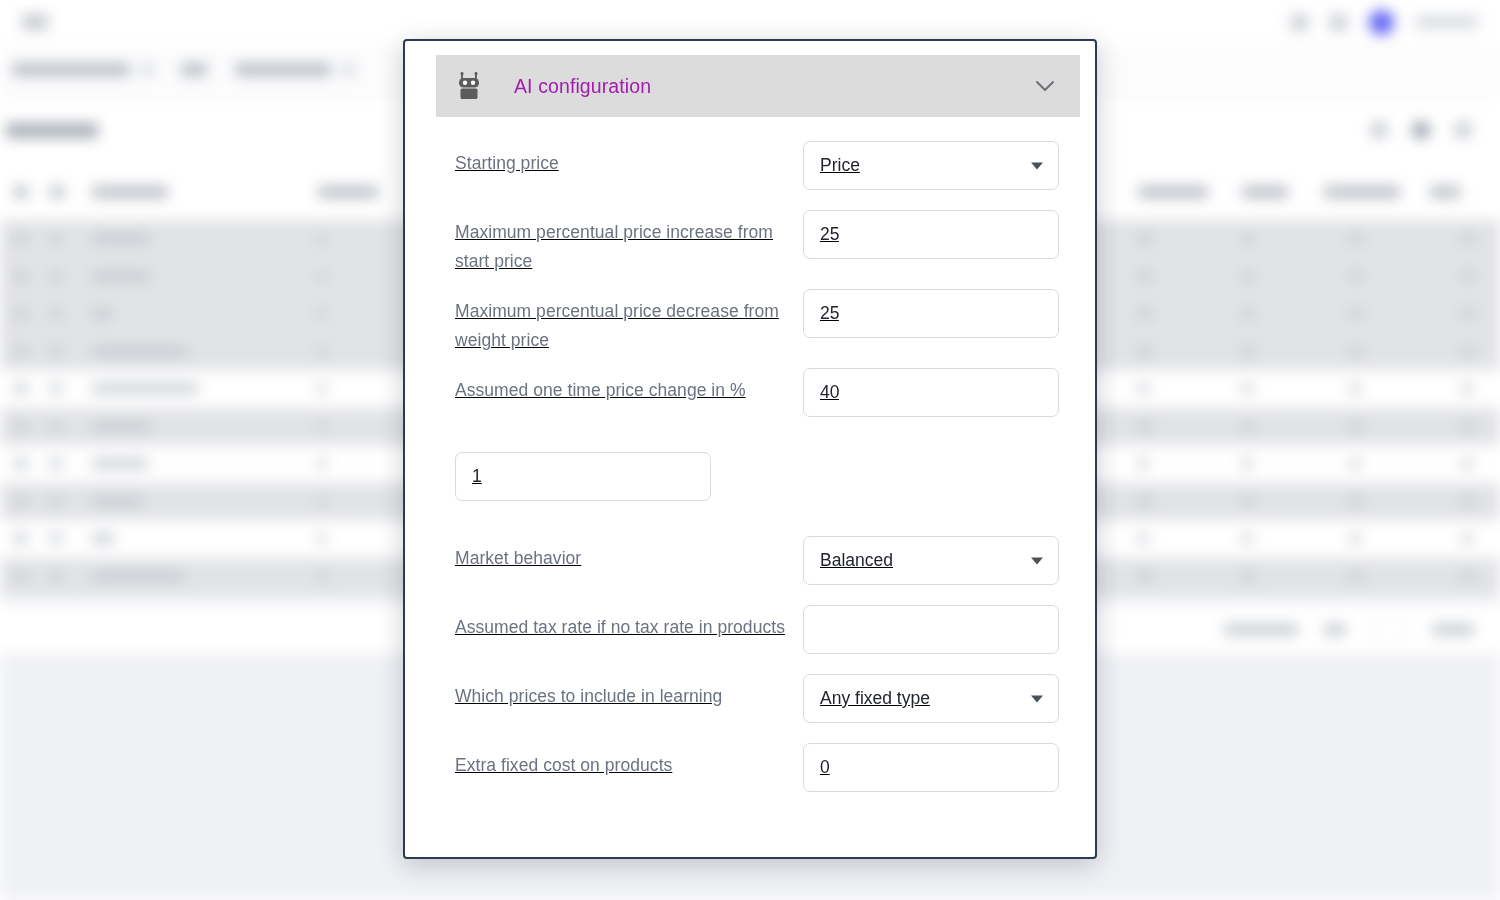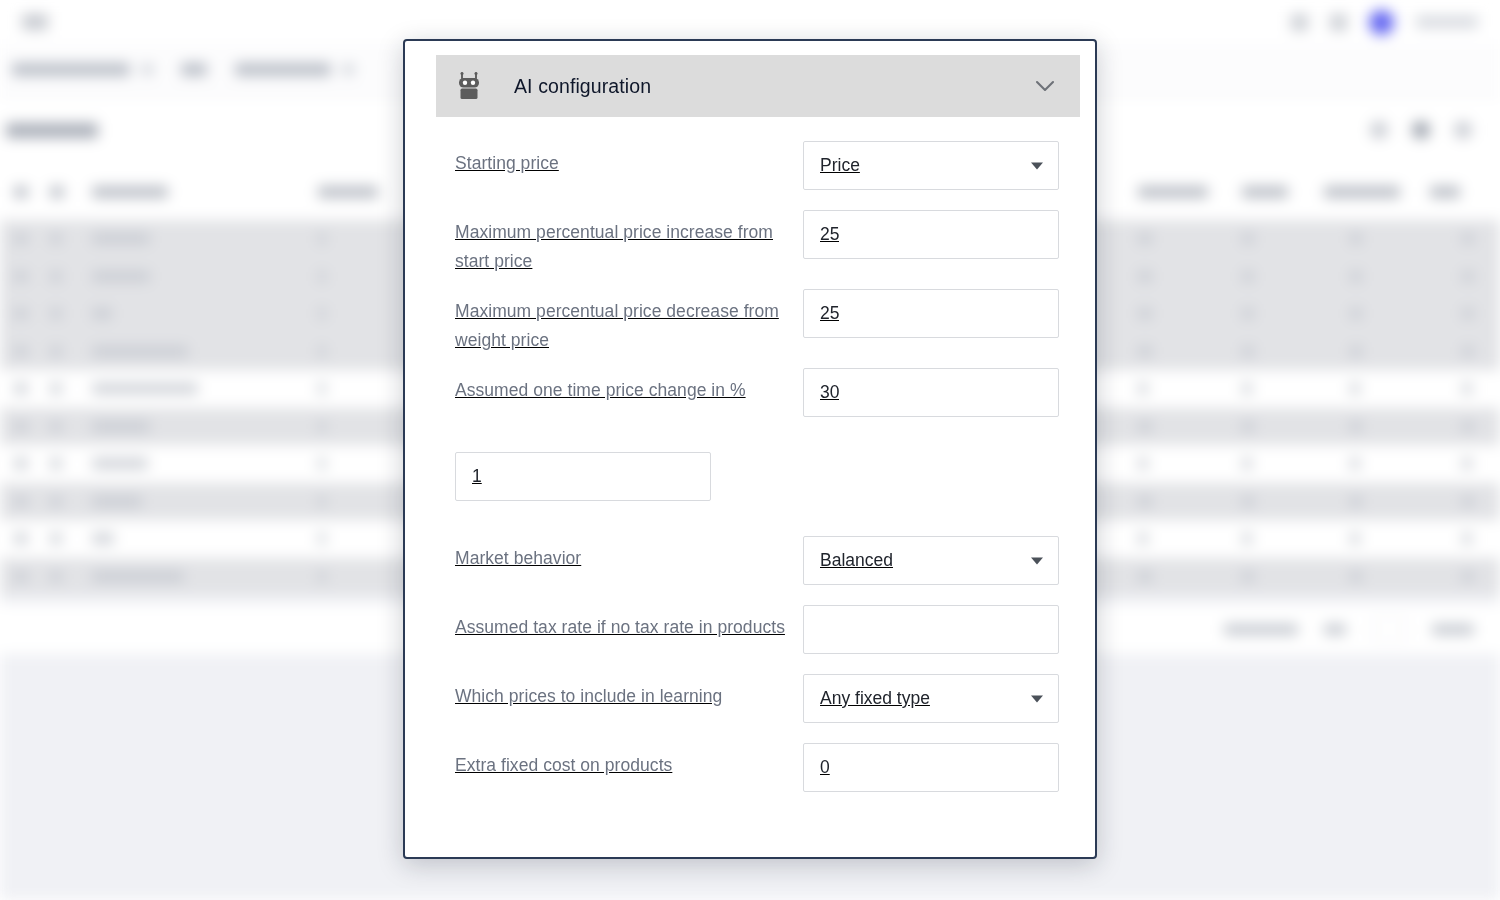--- a/index.html
+++ b/index.html
@@ -203,21 +203,21 @@
 
   .robot-icon {
     width: 26px;
     height: 28px;
     flex: 0 0 auto;
   }
 
   .modal-title {
     margin-left: 32px;
     font-size: 19.5px;
-    color: #0f172a;
+    color: #a21caf;
     letter-spacing: .1px;
   }
 
   .chevron-btn {
     margin-left: auto;
     width: 26px;
     height: 26px;
     display: flex;
     align-items: center;
     justify-content: center;
@@ -254,21 +254,21 @@
 
   .field-control {
     flex: 1 1 auto;
     position: relative;
   }
 
   .control-box {
     width: 256px;
     height: 49px;
     border: 1px solid #d8dade;
-    border-radius: 2px;
+    border-radius: 7px;
     background: #ffffff;
     display: flex;
     align-items: center;
     padding: 0 16px;
     font-size: 17.5px;
     color: #20242c;
     position: relative;
     cursor: text;
   }
 
@@ -513,21 +513,21 @@
         <div class="control-box">
           <span class="value">25</span>
         </div>
       </div>
     </div>
 
     <div class="field-row gap-md">
       <div class="field-label">Assumed one time price change in %</div>
       <div class="field-control">
         <div class="control-box">
-          <span class="value">30</span>
+          <span class="value">40</span>
         </div>
       </div>
     </div>
 
     <div class="field-row gap-md">
       <div class="field-control">
         <div class="control-box">
           <span class="value">1</span>
         </div>
       </div>

